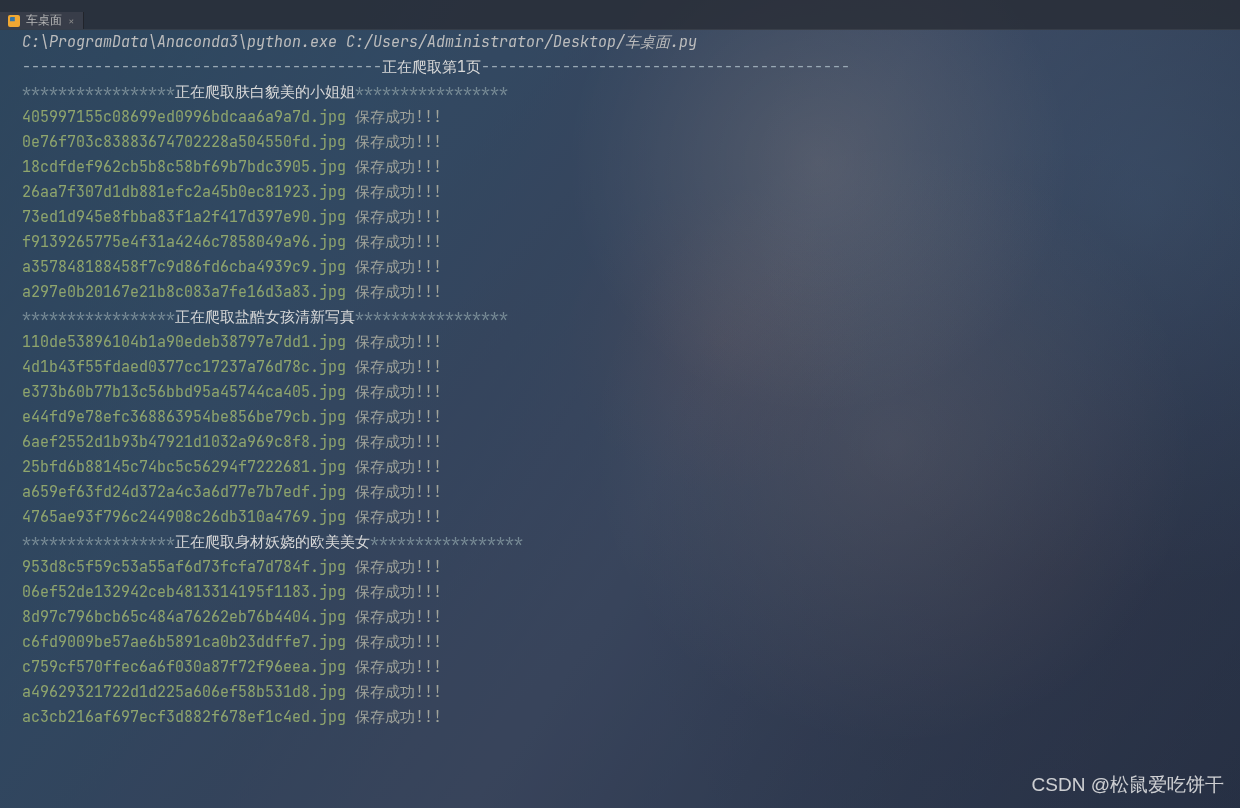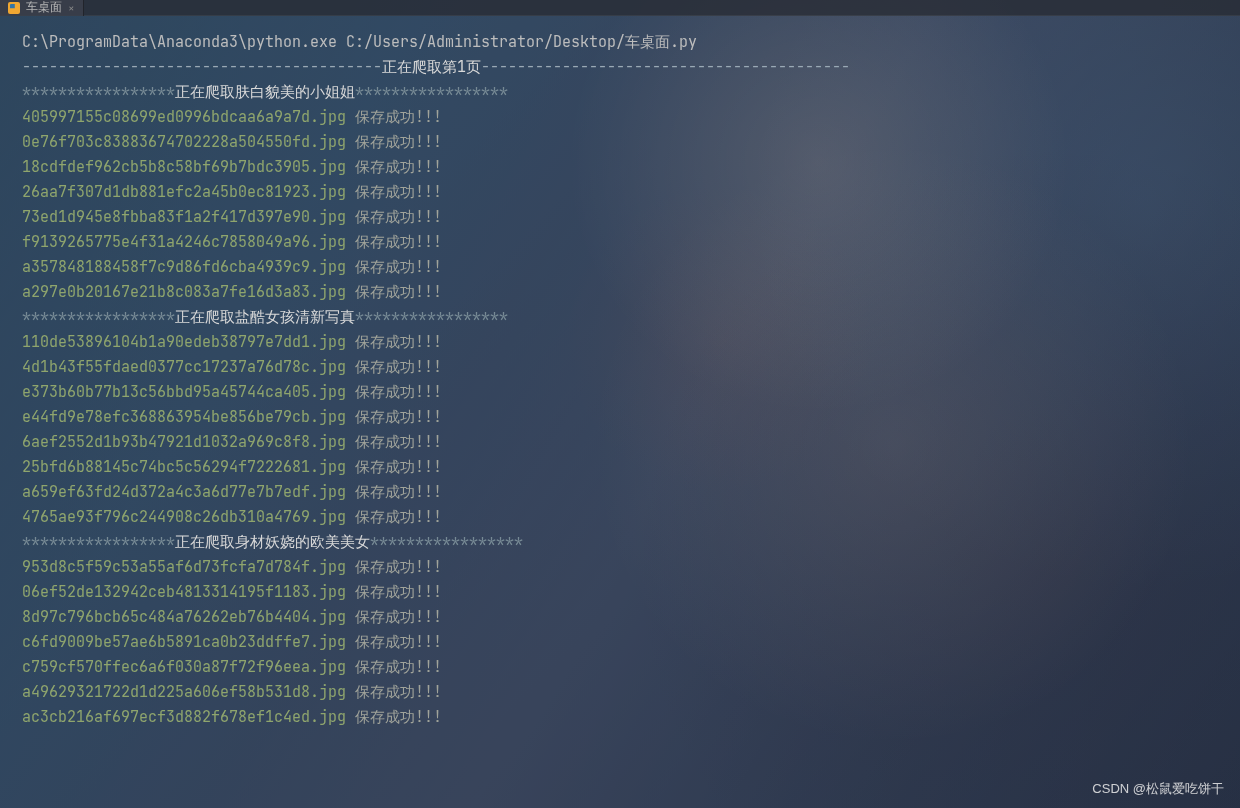--- a/index.html
+++ b/index.html
@@ -18,24 +18,24 @@
       radial-gradient(circle at 66% 20%, rgba(255, 230, 210, 0.22) 0%, rgba(255, 230, 210, 0) 24%),
       radial-gradient(circle at 72% 55%, rgba(230, 210, 200, 0.18) 0%, rgba(230, 210, 200, 0) 30%),
       radial-gradient(circle at 85% 70%, rgba(60, 50, 70, 0.30) 0%, rgba(60, 50, 70, 0) 35%),
       radial-gradient(circle at 58% 42%, rgba(190, 120, 100, 0.12) 0%, rgba(190, 120, 100, 0) 18%),
       radial-gradient(circle at 92% 25%, rgba(120, 170, 220, 0.20) 0%, rgba(120, 170, 220, 0) 30%),
       linear-gradient(135deg, rgba(70,110,150,0.5), rgba(40,50,80,0.5));
     pointer-events: none;
   }
   .tab-bar {
     position: relative;
-    height: 16px;
+    height: 30px;
     background: rgba(40, 44, 52, 0.8);
     display: flex;
-    align-items: center;
+    align-items: flex-end;
     border-bottom: 1px solid rgba(255,255,255,0.06);
     z-index: 2;
   }
   .tab {
     display: flex; align-items: center; gap: 6px;
     padding: 0 8px;
     background: rgba(58, 63, 74, 0.9);
     font-size: 12px;
     color: #b7b7b7;
     border-right: 1px solid rgba(0,0,0,0.4);
@@ -59,31 +59,31 @@
   }
   .console {
     position: absolute;
     top: 22px; left: 0; right: 0; bottom: 0;
     padding: 8px 0 0 22px;
     line-height: 25px;
     white-space: pre;
     z-index: 2;
   }
   .console .row { display: block; }
-  .path     { color: #bdbdbd; }
+  .path     { color: #bdbdbd; font-style: italic; }
   .dashes   { color: #9aa9b5; }
   .stars    { color: #778a95; }
   .chinese  { color: #d8d8d8; text-align: right; }
   .filename { color: #8fa56d; text-align: right; }  
   .status   { color: #a0a39a; }
   .watermark {
     position: absolute; right: 16px; bottom: 10px;
     color: rgba(235,235,235,0.85);
     font-family: Arial, "Microsoft YaHei", sans-serif;
-    font-size: 13px;
+    font-size: 19px;
     z-index: 3;
   }
   .overlay-dim {
     position: absolute; inset: 0;
     background: rgba(30, 34, 44, 0.35);
     pointer-events: none;
     z-index: 1;
   }
 </style>
 </head>

